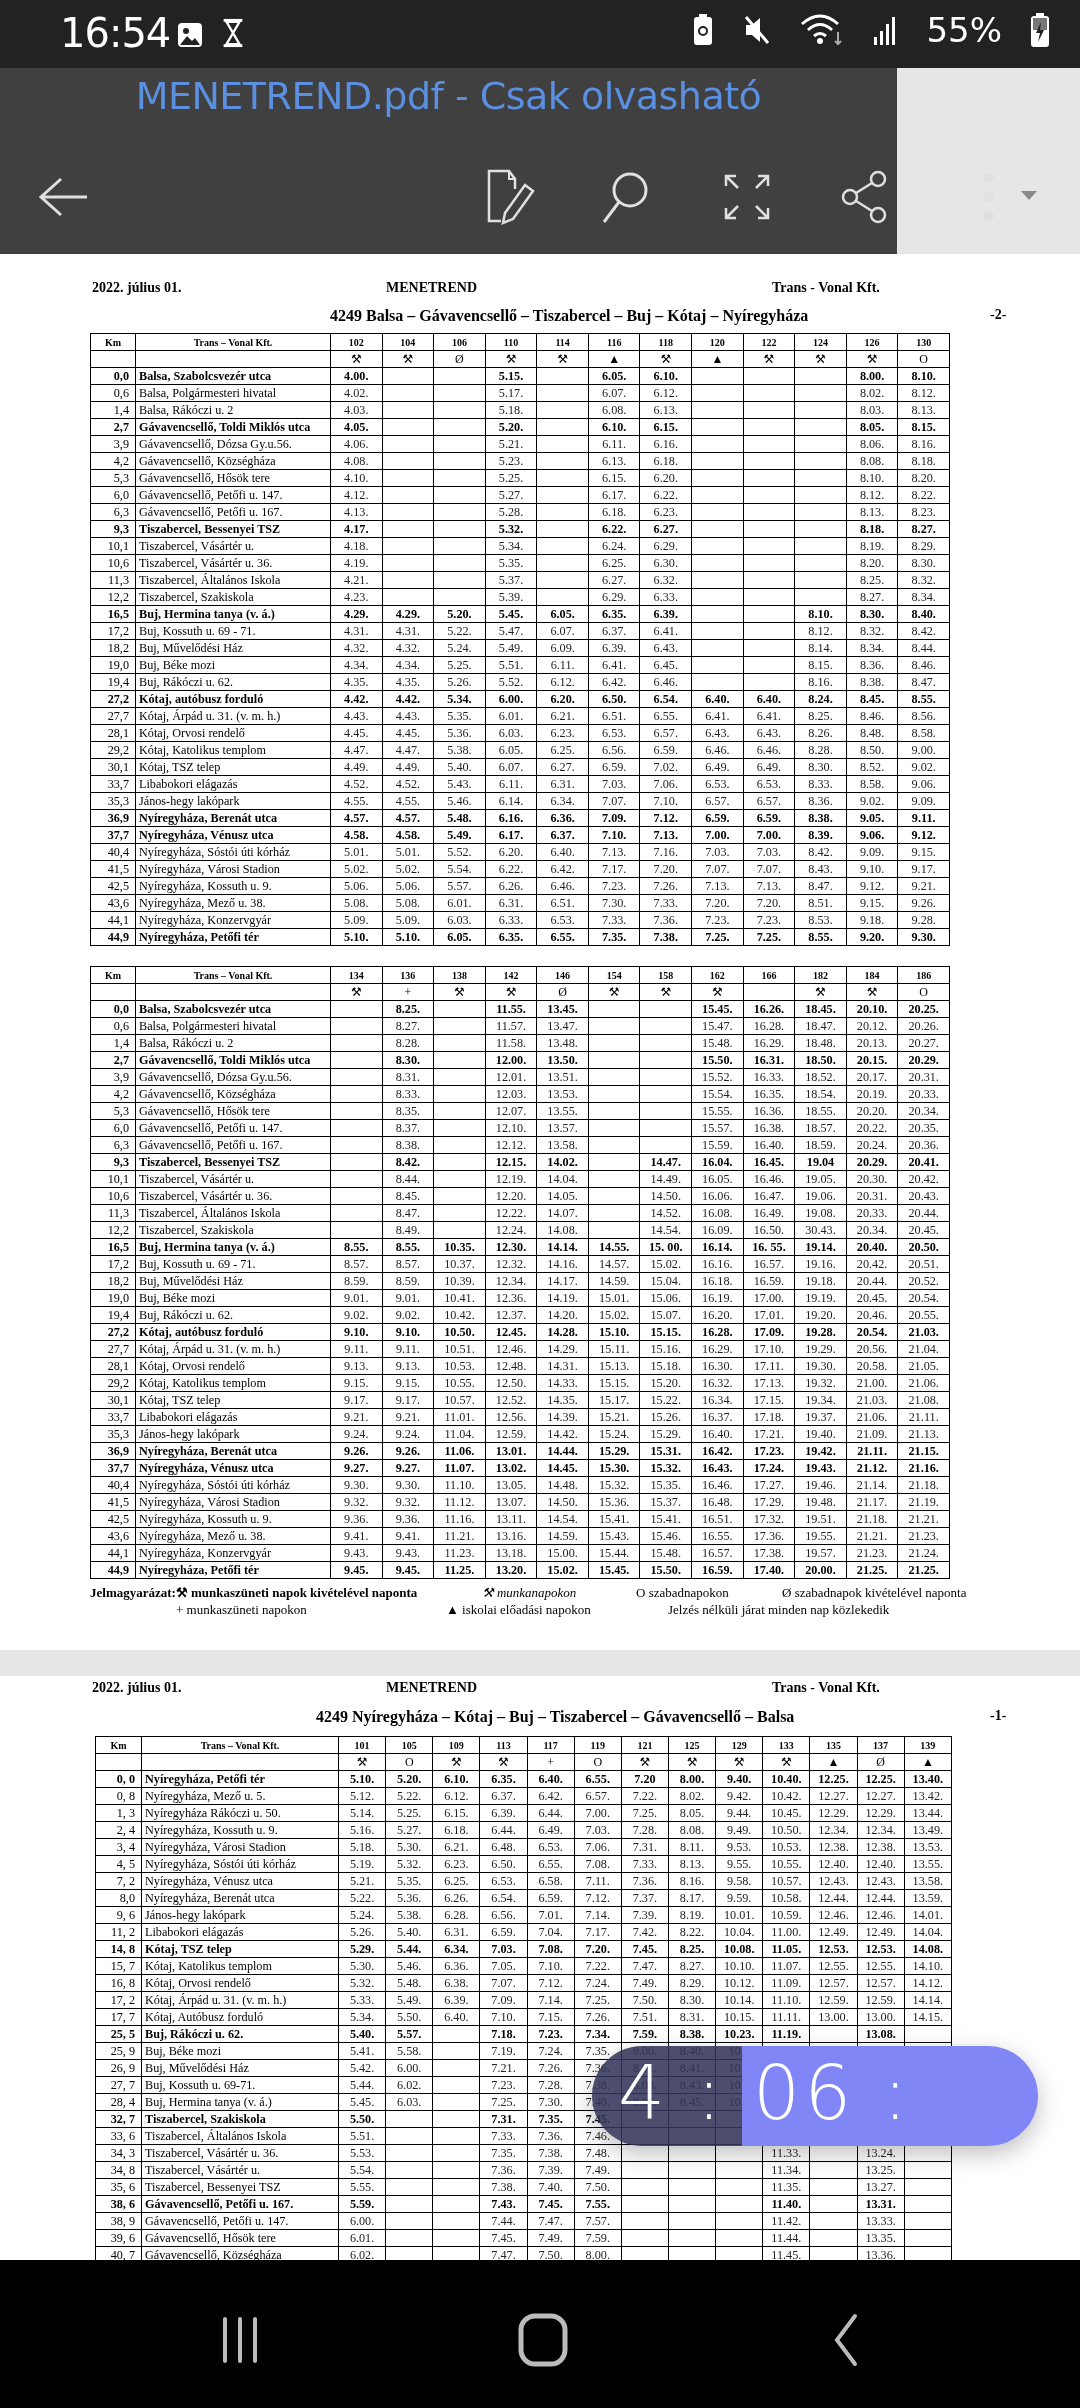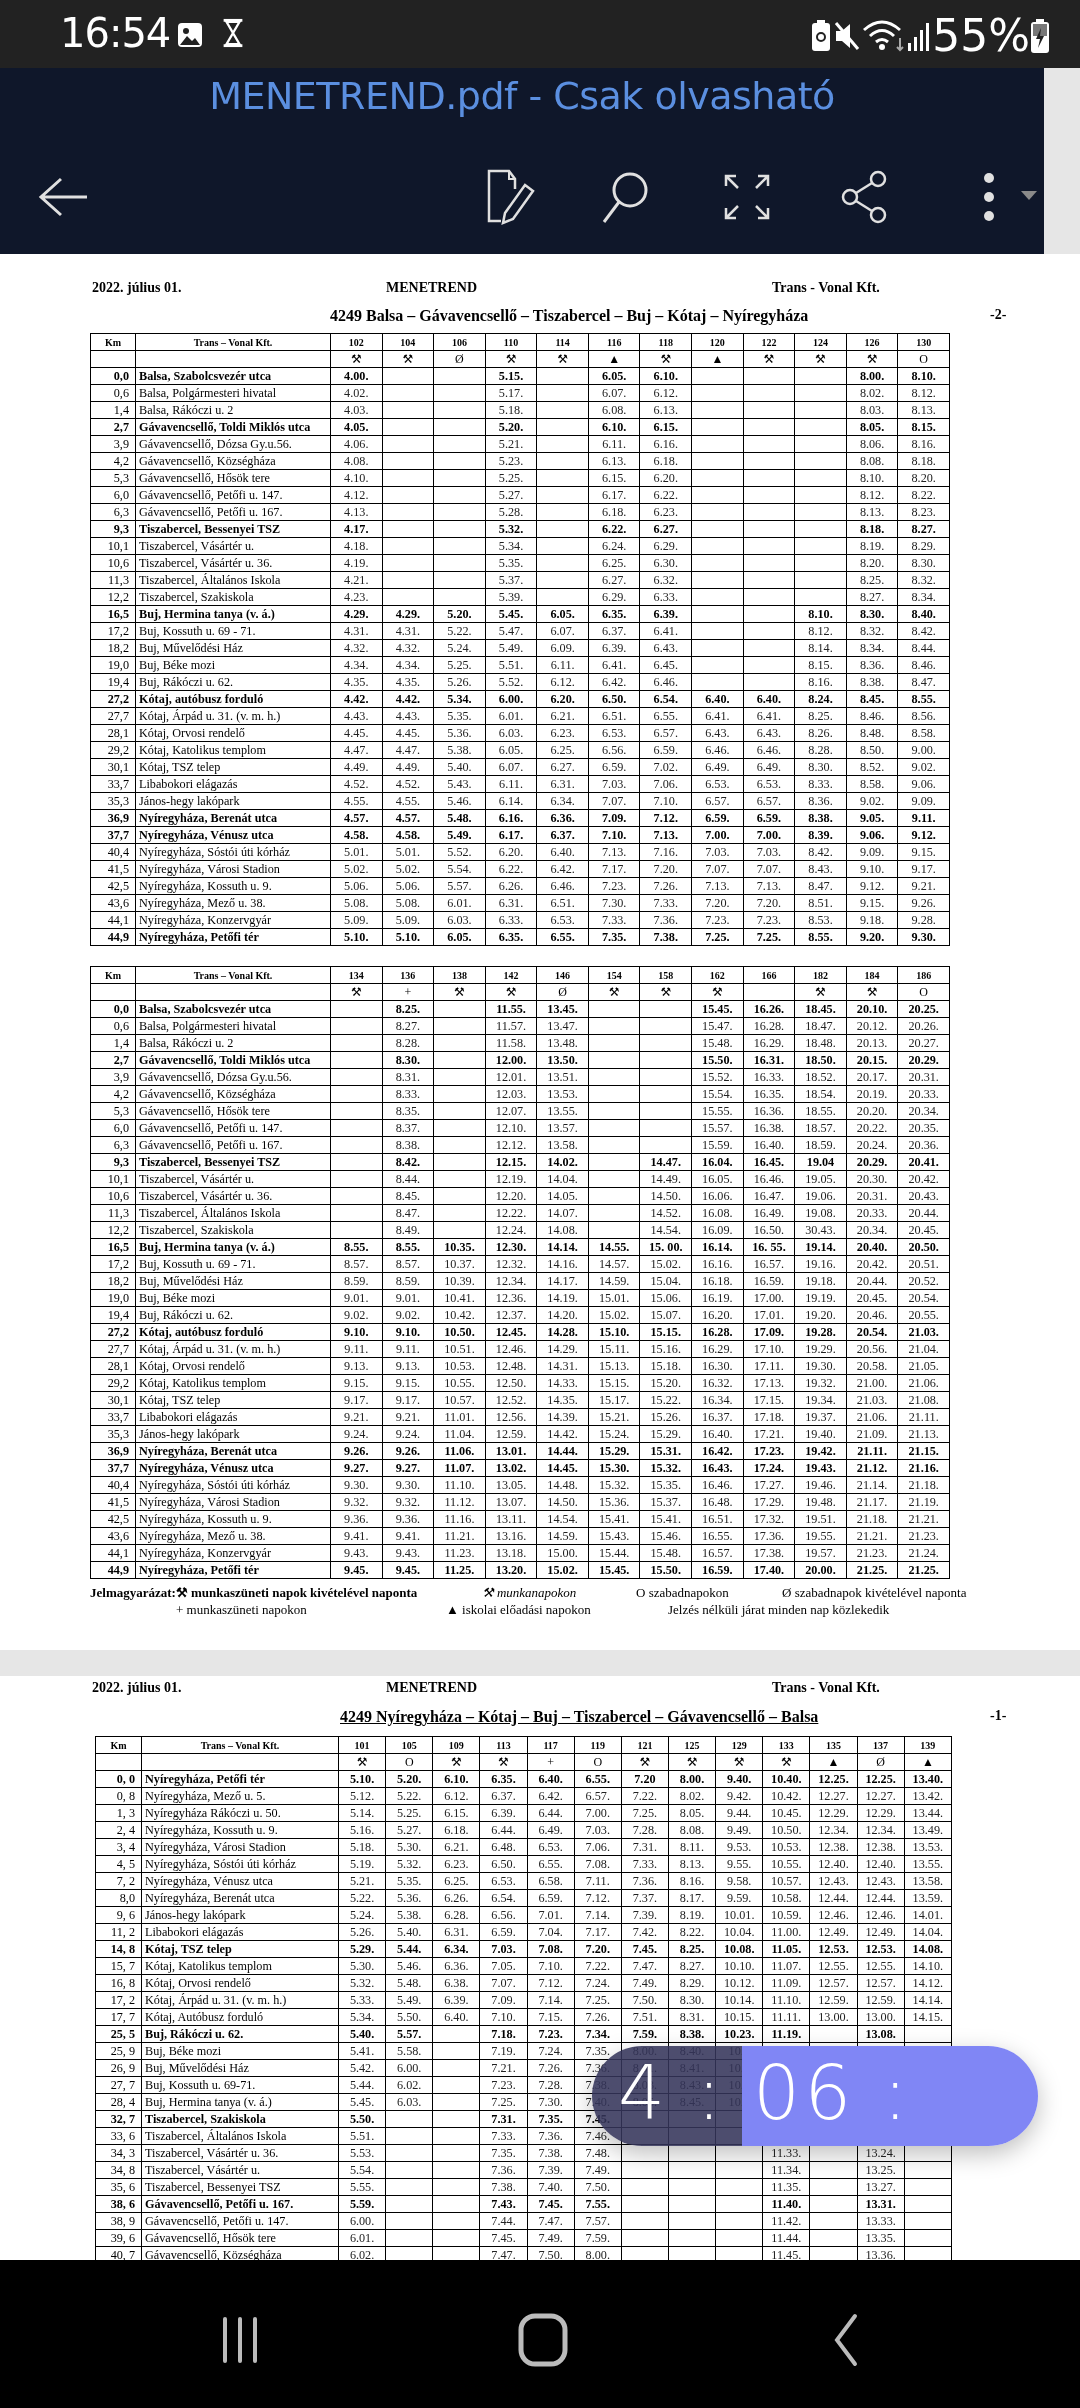--- a/index.html
+++ b/index.html
@@ -3,24 +3,24 @@
 <meta charset="utf-8">
 <style>
   * { box-sizing: border-box; margin: 0; padding: 0; }
   html, body { width: 1080px; height: 2408px; overflow: hidden; background: #e6e6e6; }
   body { position: relative; font-family: "Liberation Sans", sans-serif; }
 
   
   .statusbar { position: absolute; left: 0; top: 0; width: 1080px; height: 68px; background: #222222; color: #fff; }
   .sb-time { position: absolute; left: 60px; top: 10px; font-size: 40px; font-family: "DejaVu Sans", sans-serif; letter-spacing: -1px; }
   .sb-icon { position: absolute; top: 18px; height: 30px; }
-  .sb-right { position: absolute; right: 30px; top: 10px; display: flex; align-items: center; gap: 0; font-size: 44px; font-family: "DejaVu Sans", sans-serif; }
+  .sb-right { position: absolute; right: 30px; top: 10px; display: flex; align-items: center; gap: 28px; font-size: 34px; font-family: "DejaVu Sans", sans-serif; }
 
   
-  .titlebar { position: absolute; left: 0; top: 68px; width: 1044px; height: 186px; background: #0f172a; }
+  .titlebar { position: absolute; left: 0; top: 68px; width: 897px; height: 186px; background: #404040; }
   .title { position: absolute; left: 0; width: 100%; top: 6px; text-align: center; color: #5b8fe0; font-size: 38px; font-family: "DejaVu Sans", sans-serif; letter-spacing: -0.5px; }
   .tb-btn { position: absolute; top: 94px; width: 70px; height: 70px; display: flex; align-items: center; justify-content: center; cursor: pointer; }
 
   
   .docarea { position: absolute; left: 0; top: 254px; width: 1080px; height: 2062px; background: #e6e6e6; overflow: hidden; }
   .page { position: absolute; left: 0; width: 1080px; background: #fff; font-family: "Liberation Serif", serif; color: #000; }
   .page1 { top: 0; height: 1396px; }
   .page2 { top: 1422px; height: 700px; }
 
   .doc-head { position: absolute; font-weight: bold; font-size: 14px; }
@@ -1333,21 +1333,21 @@
     <div class="legend" style="left:782px;top:1330px;">Ø szabadnapok  kivételével naponta</div>
     <div class="legend" style="left:176px;top:1347px;">+ munkaszüneti napokon</div>
     <div class="legend" style="left:446px;top:1347px;">▲ iskolai előadási napokon</div>
     <div class="legend" style="left:668px;top:1347px;">Jelzés nélküli járat minden nap közlekedik</div>
   </div>
 
   <div class="page page2">
     <div class="doc-head" style="left:92px;top:4px;">2022. július 01.</div>
     <div class="doc-head" style="left:386px;top:4px;">MENETREND</div>
     <div class="doc-head" style="left:772px;top:4px;">Trans - Vonal Kft.</div>
-    <div class="route-title" style="left:340px;top:32px;text-decoration:underline;">4249   Nyíregyháza – Kótaj – Buj – Tiszabercel – Gávavencsellő – Balsa</div>
+    <div class="route-title" style="left:316px;top:32px;">4249   Nyíregyháza – Kótaj – Buj – Tiszabercel – Gávavencsellő – Balsa</div>
     <div class="pagenum" style="left:990px;top:32px;">-1-</div>
 
     <table class="tt" id="t3" style="left:95px;top:60px;width:857px;">
       <colgroup>
           <col style="width:46px">
           <col style="width:197px">
         </colgroup>
       <thead>
           <tr>
             <th>Km</th>

